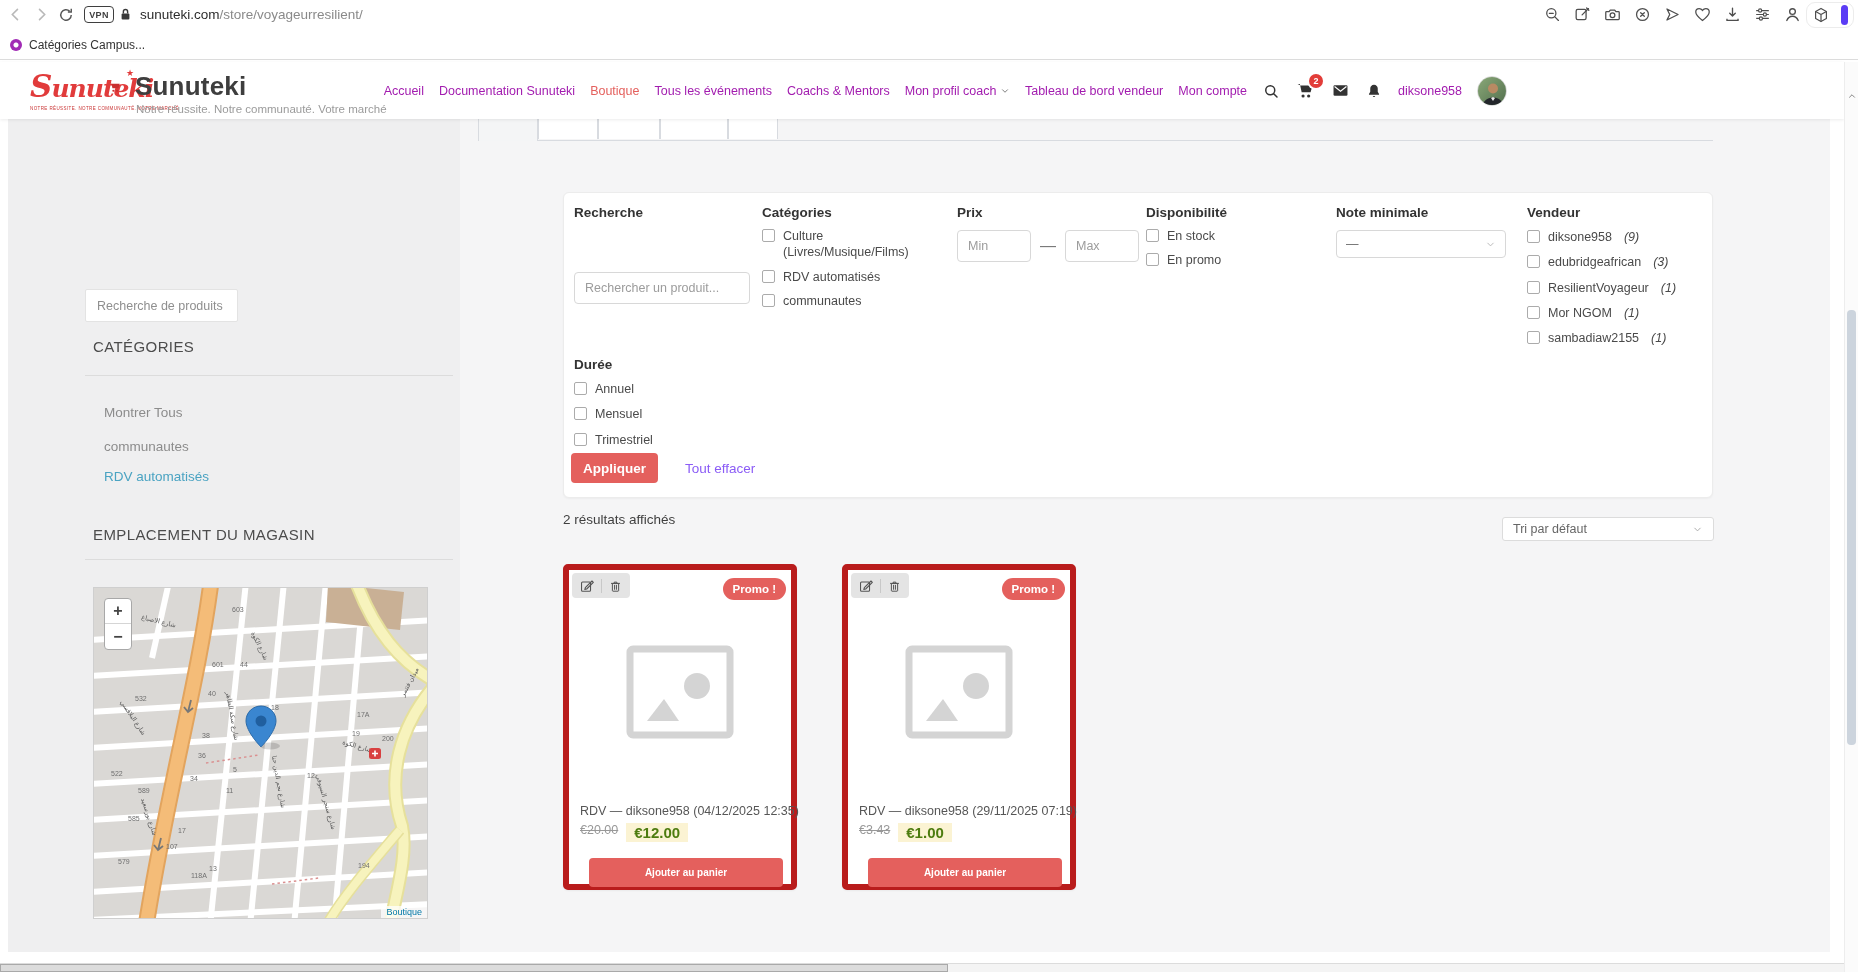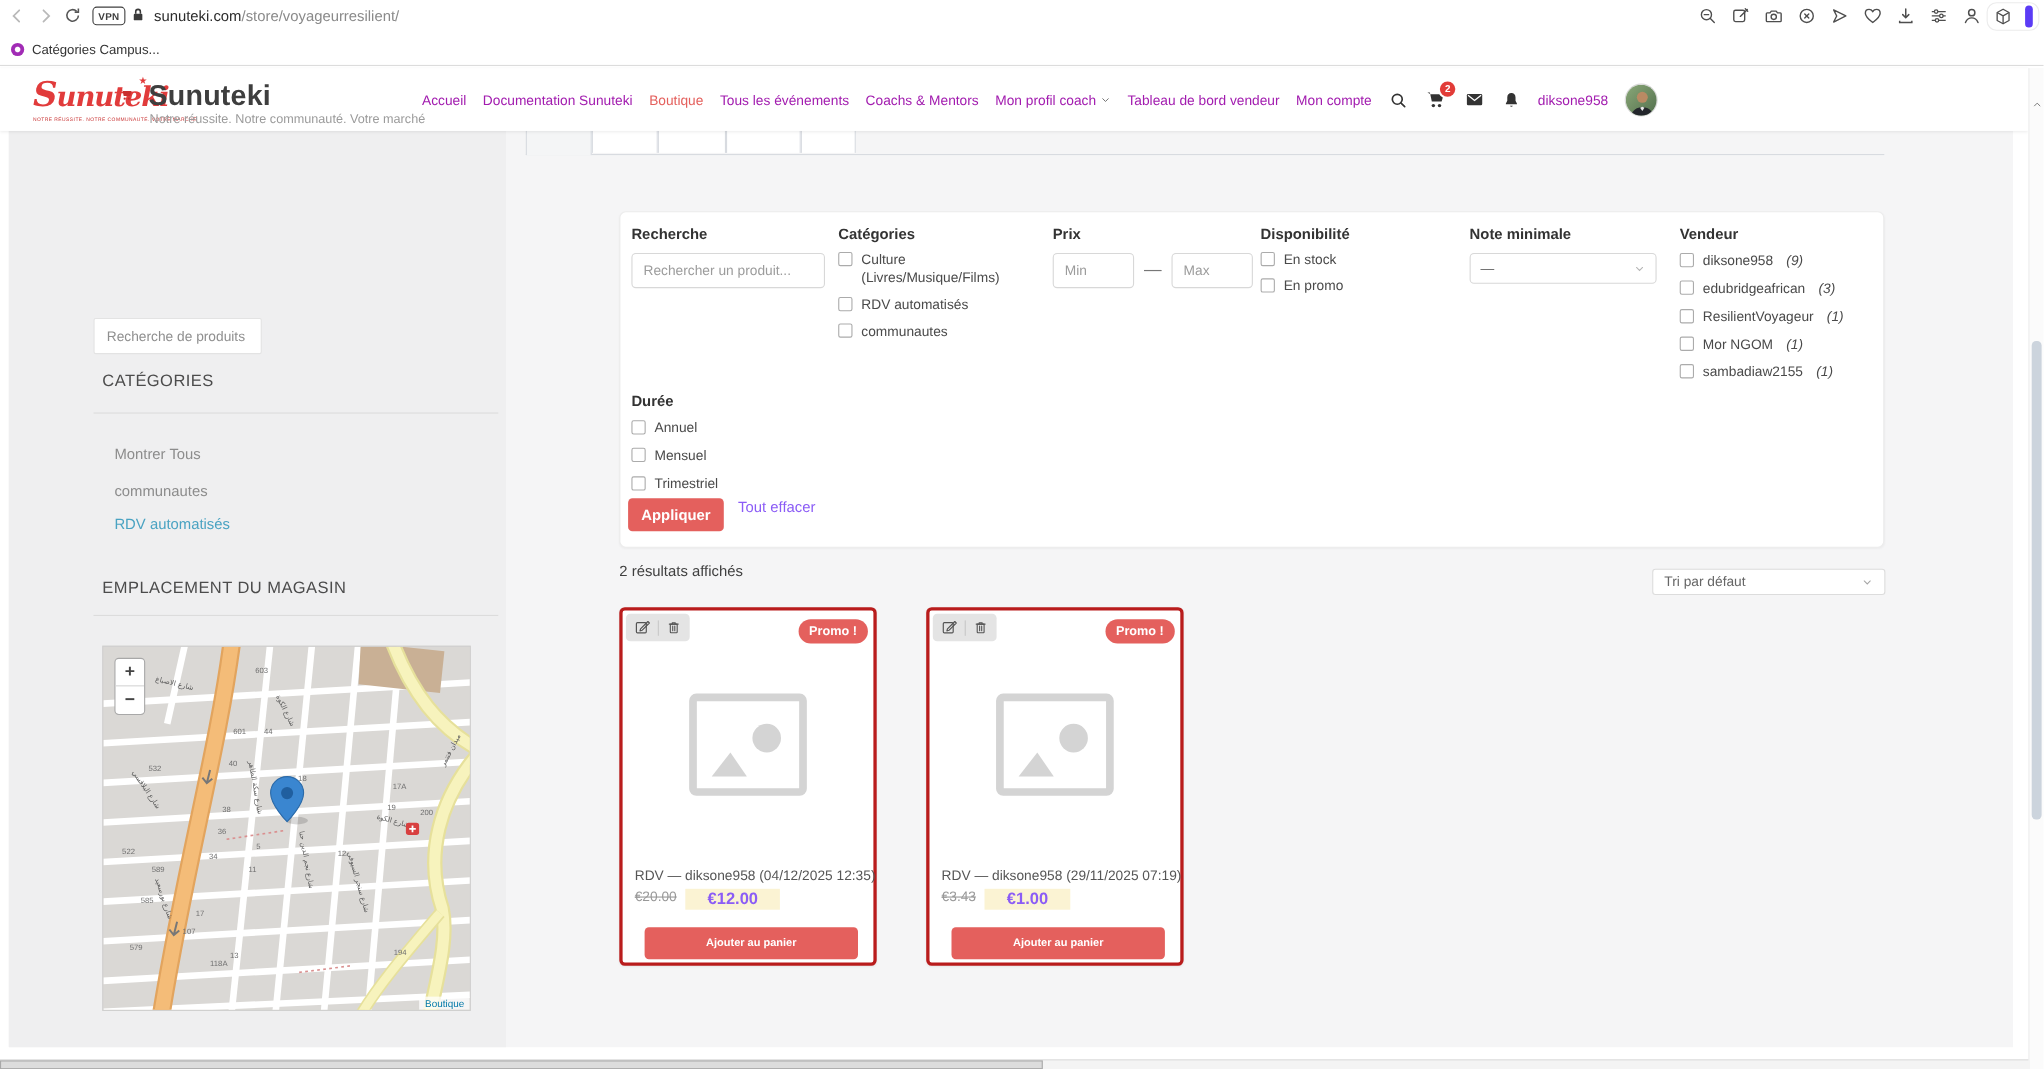--- a/index.html
+++ b/index.html
@@ -67,29 +67,29 @@
 .cb{width:13px;height:13px;border:1px solid #ababab;border-radius:2px;background:#fff;flex-shrink:0;margin-top:1px}
 .cblab{font-size:12.5px;color:#4a4a4a;line-height:1.3}
 .vcount{font-style:italic;margin-left:4px}
 .fselect{height:28px;border:1px solid #d8d8d8;border-radius:4px;background:#fff;display:flex;align-items:center;justify-content:space-between;padding:0 9px;font-size:12.5px;color:#666;cursor:pointer}
 .apply-btn{background:#e4605d;color:#fff;font-size:13.5px;font-weight:bold;border:none;border-radius:4px;width:87px;height:30px;cursor:pointer}
 .clear-link{font-size:13.5px;color:#8b5cf6;cursor:pointer}
 
 .results-count{position:absolute;left:563px;top:512px;font-size:13.5px;color:#3f3f3f}
 .sort-box{position:absolute;left:1502px;top:517px;width:212px;height:24px;background:#fff;border:1px solid #dcdcdc;border-radius:3px;display:flex;align-items:center;justify-content:space-between;padding:0 10px;font-size:12.5px;color:#666;cursor:pointer}
 
-.pcard{position:absolute;top:552px;width:234px;height:326px;background:#fff;border:3px solid #b91c1c;border-radius:5px;box-shadow:0 1px 2px rgba(0,0,0,.05)}
+.pcard{position:absolute;top:564px;width:234px;height:326px;background:#fff;border:6px solid #b91c1c;border-radius:5px;box-shadow:0 1px 2px rgba(0,0,0,.05)}
 .ptools{position:absolute;left:3px;top:3px;height:25px;background:#e4e4e4;border-radius:4px;display:flex;align-items:center;gap:6px;padding:0 7px;color:#545454}
 .ptool-div{width:1px;height:14px;background:#c8c8c8}
 .promo{position:absolute;right:5px;top:8px;height:22px;background:#e4605d;color:#fff;font-size:11.5px;font-weight:bold;border-radius:11px;display:flex;align-items:center;padding:0 10px}
 .ph-img{position:absolute;left:50%;top:72px;transform:translateX(-50%)}
 .ptitle{position:absolute;left:11px;top:234px;font-size:12.5px;color:#565656;white-space:nowrap}
 .pprice{position:absolute;left:11px;top:253px;display:flex;gap:8px}
 .pold{font-size:12.5px;color:#989898;text-decoration:line-through}
-.pnew{font-size:15px;font-weight:bold;color:#8b5cf6;background:#fbf3d3;padding:1px 20px}
+.pnew{font-size:15px;font-weight:bold;color:#4d7c0f;background:#fbf3d3;padding:1px 8px}
 .pbtn{position:absolute;left:20px;top:288px;width:194px;height:29px;background:#e4605d;border:none;border-radius:4px;color:#fff;font-size:10px;font-weight:bold;cursor:pointer}
 
 .vscroll{position:absolute;right:0;top:62px;width:14px;height:910px;background:#fbfbfb;border-left:1px solid #ededed;z-index:40}
 .vthumb{position:absolute;left:2px;top:248px;width:9px;height:435px;background:#ccd4dd;border-radius:4px}
 .vcaret{position:absolute;left:2px;top:24px;color:#6f6f6f}
 .hscroll{position:absolute;left:0;bottom:0;width:1844px;height:9px;background:#f4f4f4;border-top:1px solid #dcdcdc;z-index:40}
 .hthumb{position:absolute;left:0;top:0;width:948px;height:8px;background:#dcdcdc;border:1px solid #a9a9a9}
 </style>
 </head>
 <body>
@@ -353,21 +353,21 @@
   <div class="tabline"></div>
   <div class="tabstub first" style="left:478px;width:60px"></div>
   <div class="tabstub" style="left:538px;width:60px"></div>
   <div class="tabstub" style="left:598px;width:62px"></div>
   <div class="tabstub" style="left:660px;width:68px"></div>
   <div class="tabstub" style="left:728px;width:50px"></div>
 
   <section class="filter-card">
     <div class="fcol" style="left:10px">
       <div class="flabel">Recherche</div>
-      <input class="finput" style="width: 176px;" placeholder="Rechercher un produit...">
+      <input class="finput" style="width: 176px; margin-top: 42px;" placeholder="Rechercher un produit...">
     </div>
     <div class="fcol" style="left:198px;gap:8px">
       <div class="flabel">Catégories</div>
       <div class="cbrow">
           <span class="cb"></span>
           <span class="cblab" style="max-width:150px;display:inline-block">Culture (Livres/Musique/Films)</span>
         </div>
       <div class="cbrow">
           <span class="cb"></span>
           <span class="cblab">RDV automatisés</span>
@@ -441,21 +441,21 @@
         </div>
       <div class="cbrow">
           <span class="cb"></span>
           <span class="cblab">Mensuel</span>
         </div>
       <div class="cbrow">
           <span class="cb"></span>
           <span class="cblab">Trimestriel</span>
         </div>
     </div>
-    <div class="abs" style="left:7px;top:260px;display:flex;align-items:flex-start;gap:13px">
+    <div class="abs" style="left:7px;top:260px;display:flex;align-items:center;gap:27px">
       <button class="apply-btn">Appliquer</button>
       <span class="clear-link">Tout effacer</span>
     </div>
   </section>
 
   <div class="results-count">2 résultats affichés</div>
   <div class="sort-box">
     <span>Tri par défaut</span>
     <span style="color:#a5a5a5"><svg class="i" width="11" height="11">
           <use href="#i-chevdown"></use>

